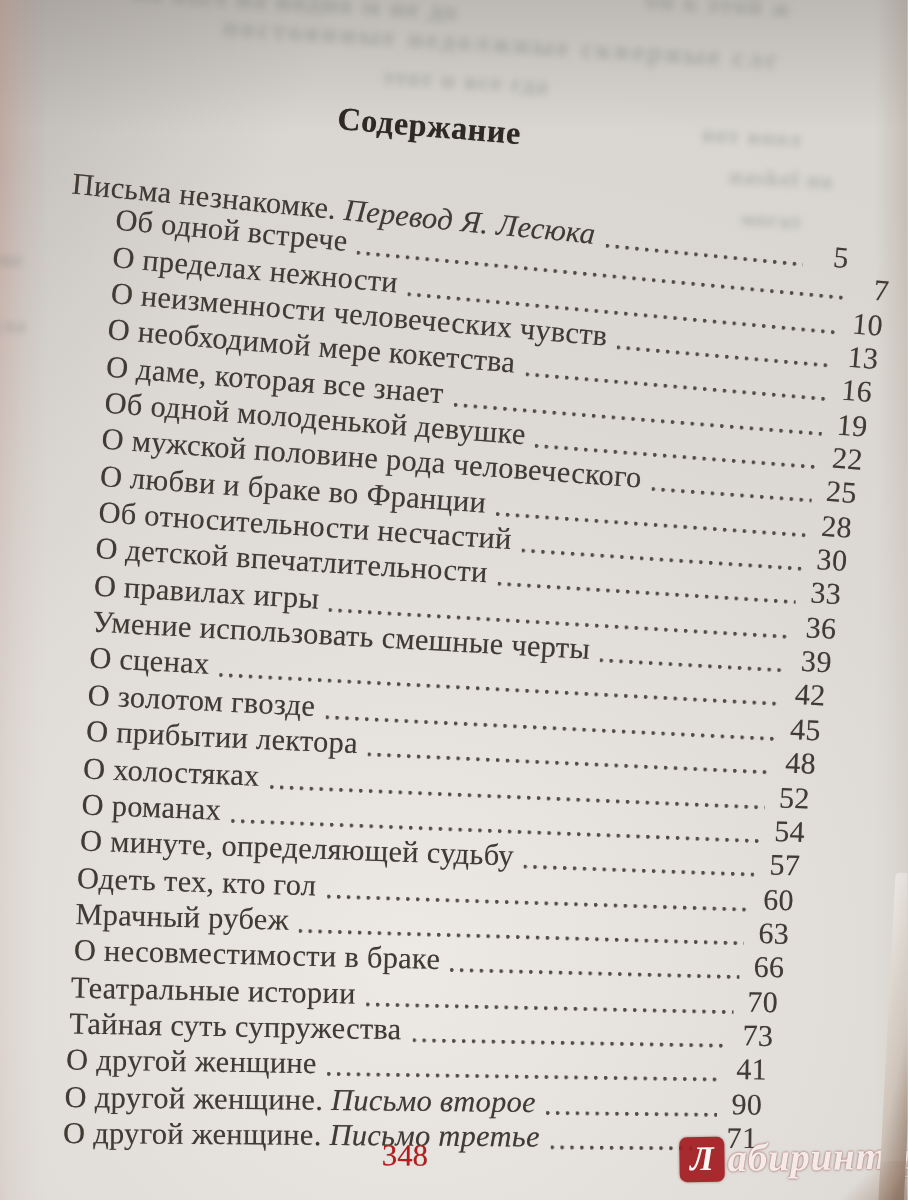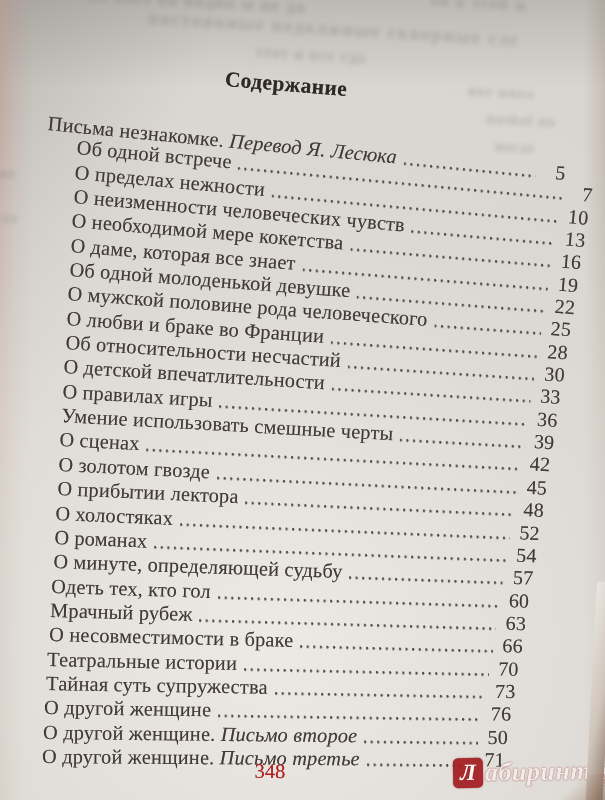--- a/index.html
+++ b/index.html
@@ -227,27 +227,27 @@
         <span class="pg">70</span>
       </div>
       <div class="toc-row" style="transform: rotate(1.01deg); margin-left: 5.8px; width: 469.4px;">
         <span class="t-title">Тайная суть супружества</span>
         <span class="dots"></span>
         <span class="pg">73</span>
       </div>
       <div class="toc-row" style="transform: rotate(0.82deg); margin-left: 4.4px; width: 467.2px;">
         <span class="t-title">О другой женщине</span>
         <span class="dots"></span>
-        <span class="pg">76</span>
+        <span class="pg">41</span>
       </div>
       <div class="toc-row" style="transform: rotate(0.63deg); margin-left: 3.1px; width: 465px;">
         <span class="t-title">О другой женщине.</span>
         <span class="t-title t-italic">&nbsp;Письмо второе</span>
         <span class="dots"></span>
-        <span class="pg">50</span>
+        <span class="pg">90</span>
       </div>
       <div class="toc-row" style="transform: rotate(0.43deg); margin-left: 1.8px; width: 462.8px;">
         <span class="t-title">О другой женщине.</span>
         <span class="t-title t-italic">&nbsp;Письмо третье</span>
         <span class="dots"></span>
         <span class="pg">71</span>
       </div>
     </div>
 
   <div class="folio">348</div>

